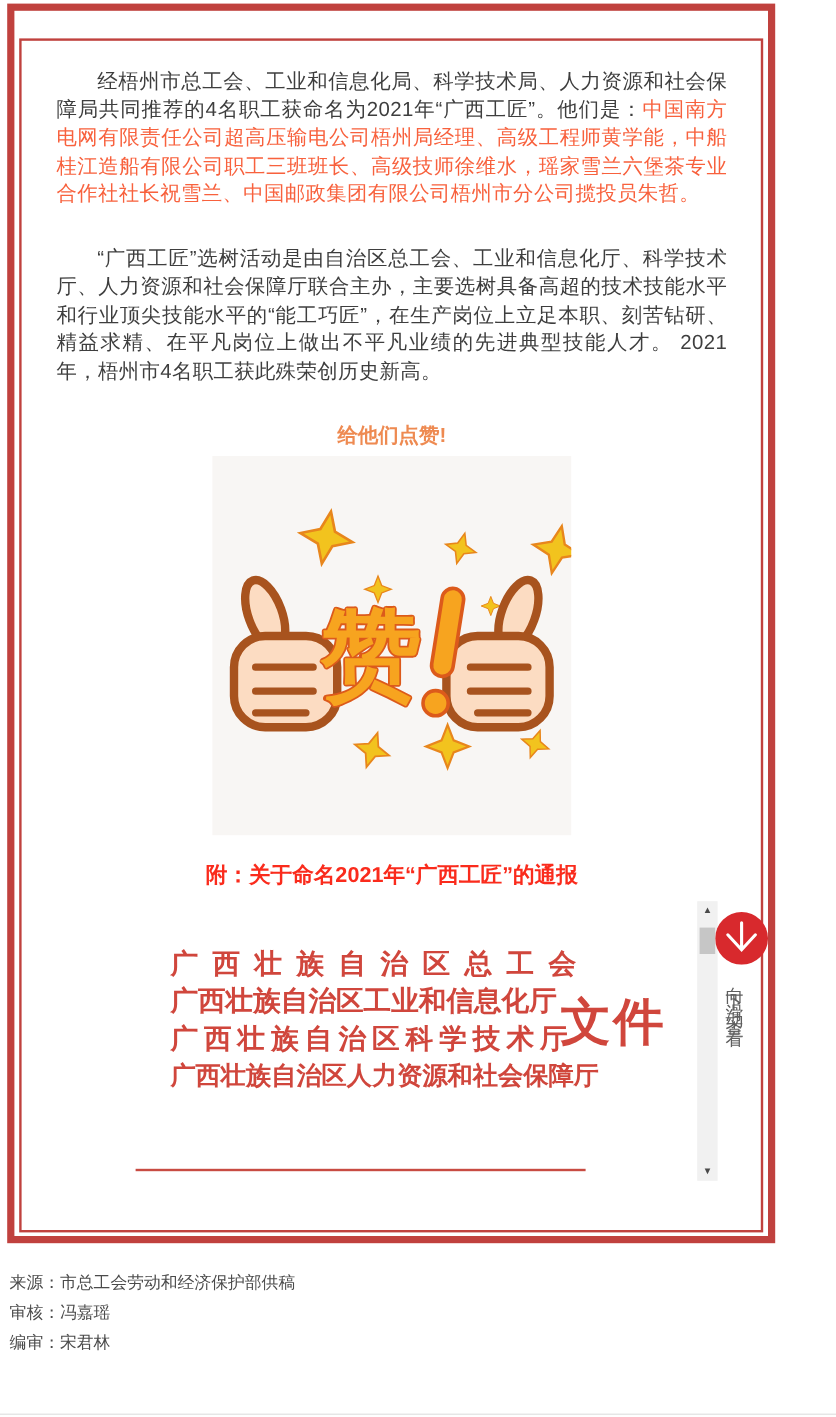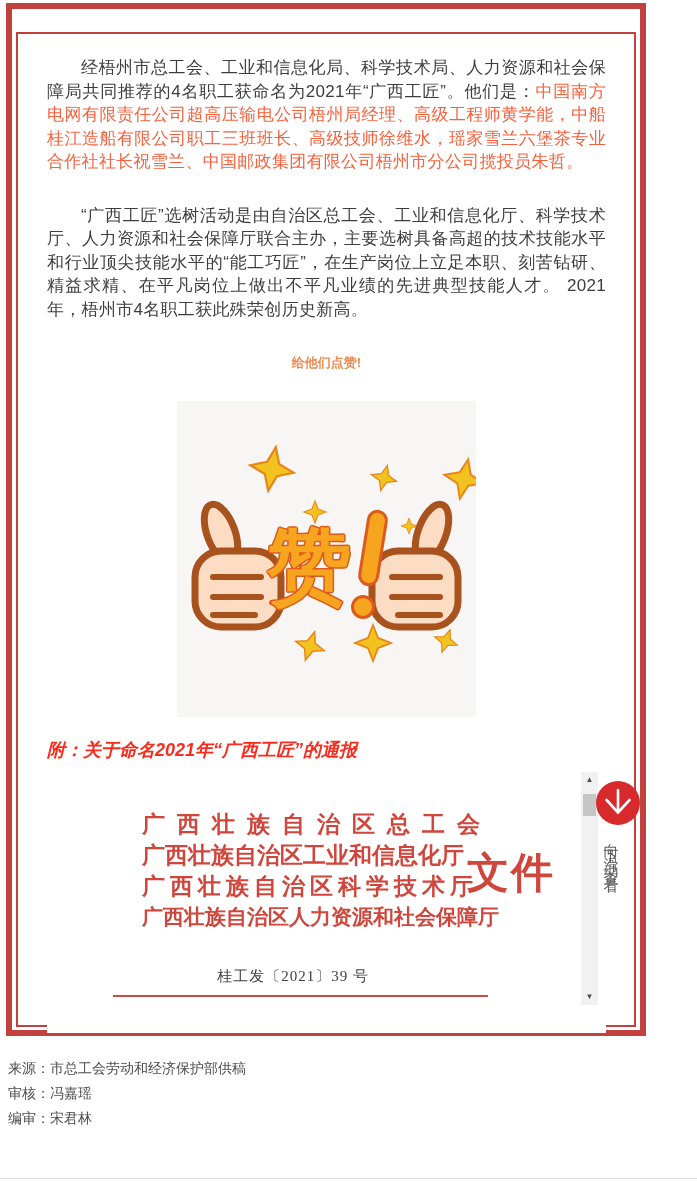--- a/index.html
+++ b/index.html
@@ -17,31 +17,31 @@
     position:absolute;left:4px;right:4px;top:23px;bottom:3px;
     border:2px solid #c0413e;
   }
   .content{padding:22px 28px 0 29px;}
   .content p{
     margin:0 0 30px;font-size:17px;line-height:23.5px;color:#3e3e3e;
     text-align:justify;text-indent:2em;letter-spacing:.3px;
   }
   .hl{color:#f8613d;}
   .cheer{
-    text-align:center;font-size:13px;font-weight:bold;color:#ee8a51;
-    margin:0 0 27px;line-height:23px;
+    text-align:center;font-size:17px;font-weight:bold;color:#ee8a51;
+    margin:0 0 6px;line-height:23px;
   }
   
   .like-image{
     width:299px;height:316px;margin:0 auto 21px;background:#f8f6f4;
   }
   
   .attach-title{
-    text-align:left;font-size:18px;font-weight:bold;color:#fa2b1c;
-    margin:0 0 12px;line-height:25px;font-style:italic;
+    text-align:center;font-size:18px;font-weight:bold;color:#fa2b1c;
+    margin:0 0 12px;line-height:25px;
   }
   
   .doc{position:relative;height:258px;background:#fff;}
   .letterhead{
     position:absolute;left:70px;top:34px;width:380px;
     font-family:"Liberation Serif","DejaVu Serif",serif;
     font-weight:bold;color:#d0463c;margin-left:25px;
   }
   .letterhead div{line-height:31px;white-space:nowrap;}
   .lh-1{font-size:23px;letter-spacing:12px;}
@@ -125,21 +125,20 @@
       <div class="attach-title">附：关于命名2021年“广西工匠”的通报</div>
 
       <div class="doc">
         <div class="letterhead">
           <div class="lh-1">广西壮族自治区总工会</div>
           <div class="lh-2">广西壮族自治区工业和信息化厅</div>
           <div class="lh-3">广西壮族自治区科学技术厅</div>
           <div class="lh-4">广西壮族自治区人力资源和社会保障厅</div>
         </div>
         <div class="doc-type">文件</div>
-        <div class="doc-number">桂工发〔2021〕39 号</div>
         <div class="doc-line"></div>
 
         <div class="scrollbar">
           <div class="sb-arrow sb-up">▲</div>
           <div class="sb-thumb"></div>
           <div class="sb-arrow sb-down">▼</div>
         </div>
 
         <div class="scroll-circle">
           <svg width="44" height="44" viewBox="0 0 44 44" xmlns="http://www.w3.org/2000/svg">

